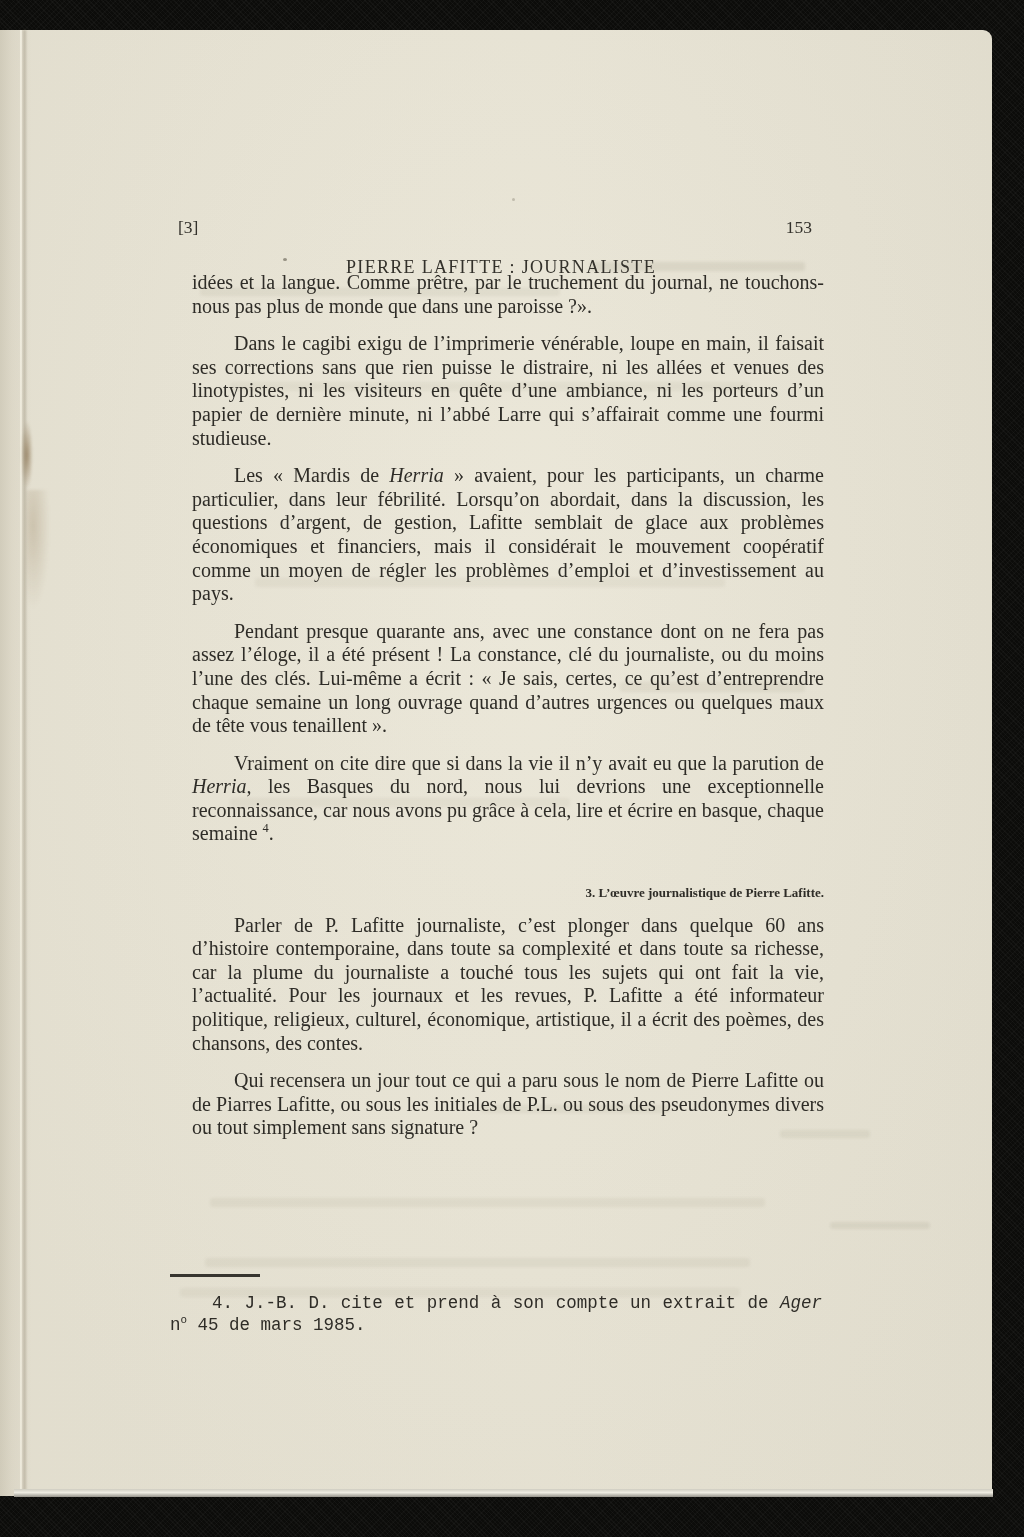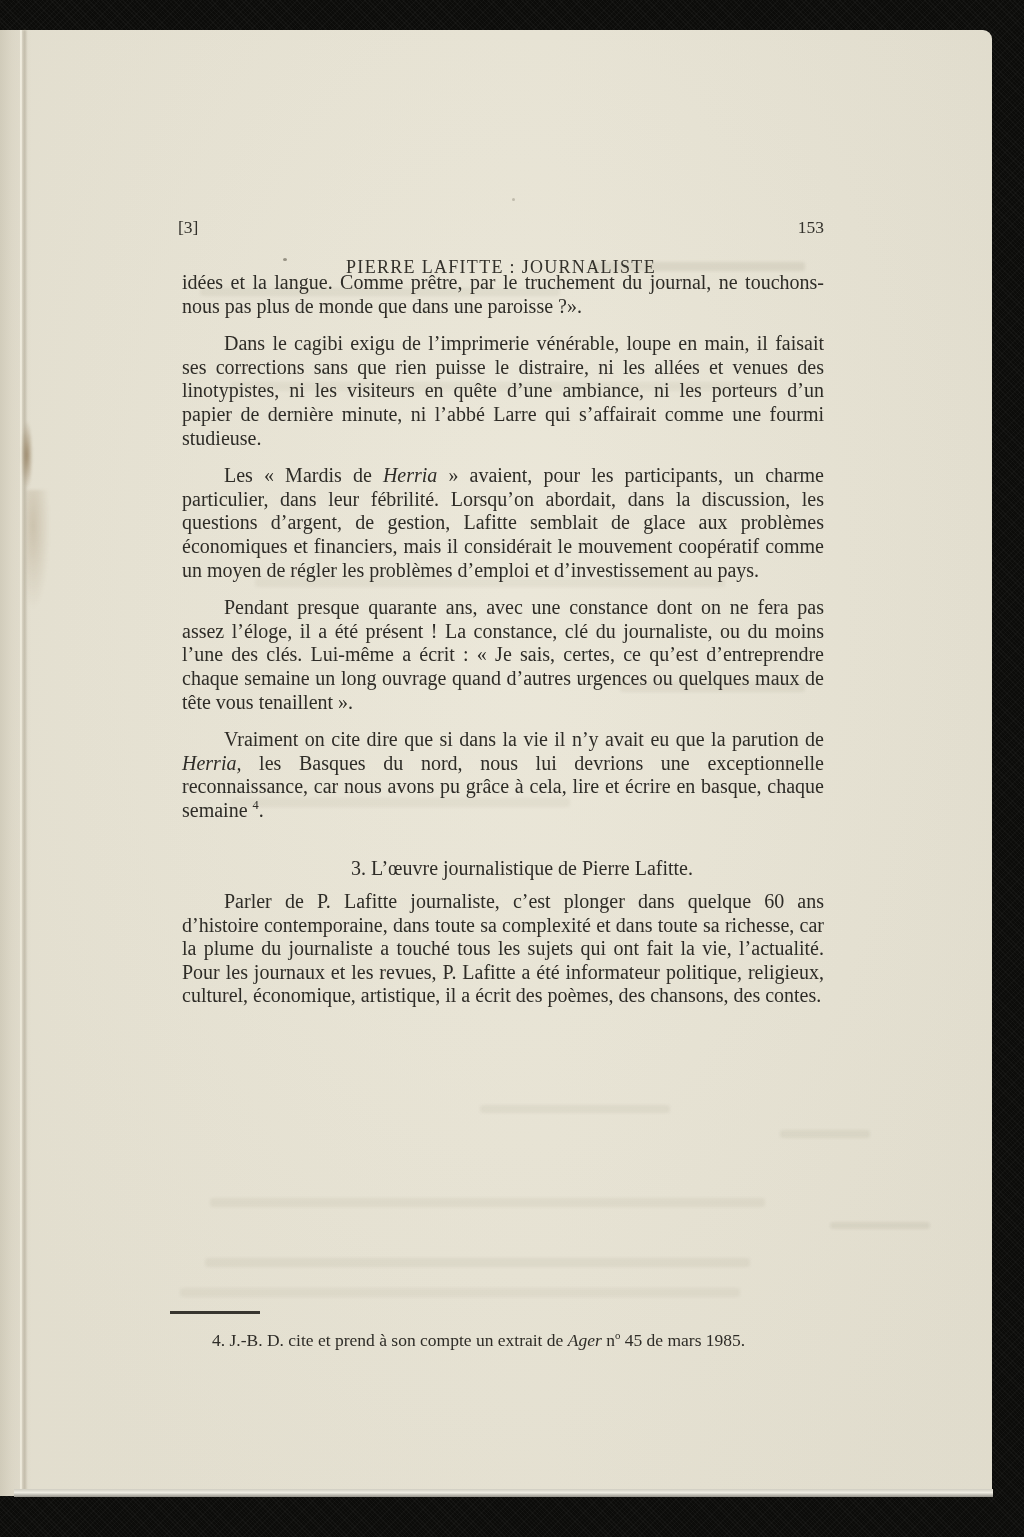--- a/index.html
+++ b/index.html
@@ -55,38 +55,38 @@
   }
   .bleed{position:absolute;background:rgba(122,115,92,0.12);filter:blur(1.6px);border-radius:3px;}
   .speck{position:absolute;background:rgba(70,64,52,0.5);border-radius:50%;}
 
   .page-header{
     position:absolute;left:178px;top:186px;width:646px;height:24px;
     color:#33312b;font-size:17.5px;
   }
   .hdr-left{position:absolute;left:0;top:1px;}
   .hdr-title{position:absolute;left:0;right:0;text-align:center;letter-spacing:1.3px;font-size:18px;margin-top:41px;}
-  .hdr-right{position:absolute;right:0;top:1px;}
+  .hdr-right{position:absolute;right:12px;top:1px;}
 
   .page-body{
     position:absolute;left:178px;top:241px;width:646px;
     color:#2e2c27;font-size:20px;line-height:23.6px;
     text-align:justify;
   }
-  .page-body p.paragraph{margin:0 0 14px 4px;text-indent:42px;}
+  .page-body p.paragraph{margin:0 0 14px 14px;text-indent:42px;}
   .page-body p.paragraph.no-indent{text-indent:0;}
   .page-body h3.heading{
-    margin:35px 0 9px 0;font-size:20px;line-height:23.6px;
-    font-weight:normal;text-indent:42px;text-align:center;
+    margin:35px 0 9px 0;font-size:13px;line-height:23.6px;
+    font-weight:bold;text-indent:42px;text-align:right;
   }
   em{font-style:italic;}
   sup{font-size:0.62em;line-height:0;vertical-align:super;}
 
   .footnote{
-    position:absolute;left:170px;top:1281px;width:652px;color:#2e2c27;
+    position:absolute;left:170px;top:1244px;width:652px;color:#2e2c27;font-family:Liberation Mono, monospace;
   }
   .footnote-rule{
     width:90px;height:3px;background:#37352f;margin:0 0 15px 0;
   }
   .footnote-text{
     font-size:17.5px;line-height:22px;text-indent:42px;text-align:justify;
   }
 </style>
 </head>
 <body>
@@ -121,20 +121,21 @@
     </div>
 
     <div class="page-body">
         <p class="paragraph no-indent"><span>idées et la langue. Comme prêtre, par le truchement du journal, ne touchons-nous pas plus de monde que dans une paroisse ?».</span></p>
         <p class="paragraph"><span>Dans le cagibi exigu de l’imprimerie vénérable, loupe en main, il faisait ses corrections sans que rien puisse le distraire, ni les allées et venues des linotypistes, ni les visiteurs en quête d’une ambiance, ni les porteurs d’un papier de dernière minute, ni l’abbé Larre qui s’affairait comme une fourmi studieuse.</span></p>
         <p class="paragraph"><span>Les « Mardis de </span><em>Herria</em><span> » avaient, pour les participants, un charme particulier, dans leur fébrilité. Lorsqu’on abordait, dans la discussion, les questions d’argent, de gestion, Lafitte semblait de glace aux problèmes économiques et financiers, mais il considérait le mouvement coopératif comme un moyen de régler les problèmes d’emploi et d’investissement au pays.</span></p>
         <p class="paragraph"><span>Pendant presque quarante ans, avec une constance dont on ne fera pas assez l’éloge, il a été présent ! La constance, clé du journaliste, ou du moins l’une des clés. Lui-même a écrit : « Je sais, certes, ce qu’est d’entreprendre chaque semaine un long ouvrage quand d’autres urgences ou quelques maux de tête vous tenaillent ».</span></p>
         <p class="paragraph"><span>Vraiment on cite dire que si dans la vie il n’y avait eu que la parution de </span><em>Herria,</em><span> les Basques du nord, nous lui devrions une exceptionnelle reconnaissance, car nous avons pu grâce à cela, lire et écrire en basque, chaque semaine </span><sup>4</sup><span>.</span></p>
         <h3 class="heading"><span>3. L’œuvre journalistique de Pierre Lafitte.</span></h3>
         <p class="paragraph"><span>Parler de P. Lafitte journaliste, c’est plonger dans quelque 60 ans d’histoire contemporaine, dans toute sa complexité et dans toute sa richesse, car la plume du journaliste a touché tous les sujets qui ont fait la vie, l’actualité. Pour les journaux et les revues, P. Lafitte a été informateur politique, religieux, culturel, économique, artistique, il a écrit des poèmes, des chansons, des contes.</span></p>
+        <p class="paragraph"><span>Qui recensera un jour tout ce qui a paru sous le nom de Pierre Lafitte ou de Piarres Lafitte, ou sous les initiales de P.L. ou sous des pseudonymes divers ou tout simplement sans signature ?</span></p>
       </div>
 
     <div class="footnote">
       <div class="footnote-rule"></div>
       <div class="footnote-text"><span>4. J.-B. D. cite et prend à son compte un extrait de </span><em>Ager</em><span> n</span><sup>o</sup><span> 45 de mars 1985.</span></div>
     </div>
   </div>
 
   <div class="fore-edge"></div>
   <div class="bottom-edge"></div>

